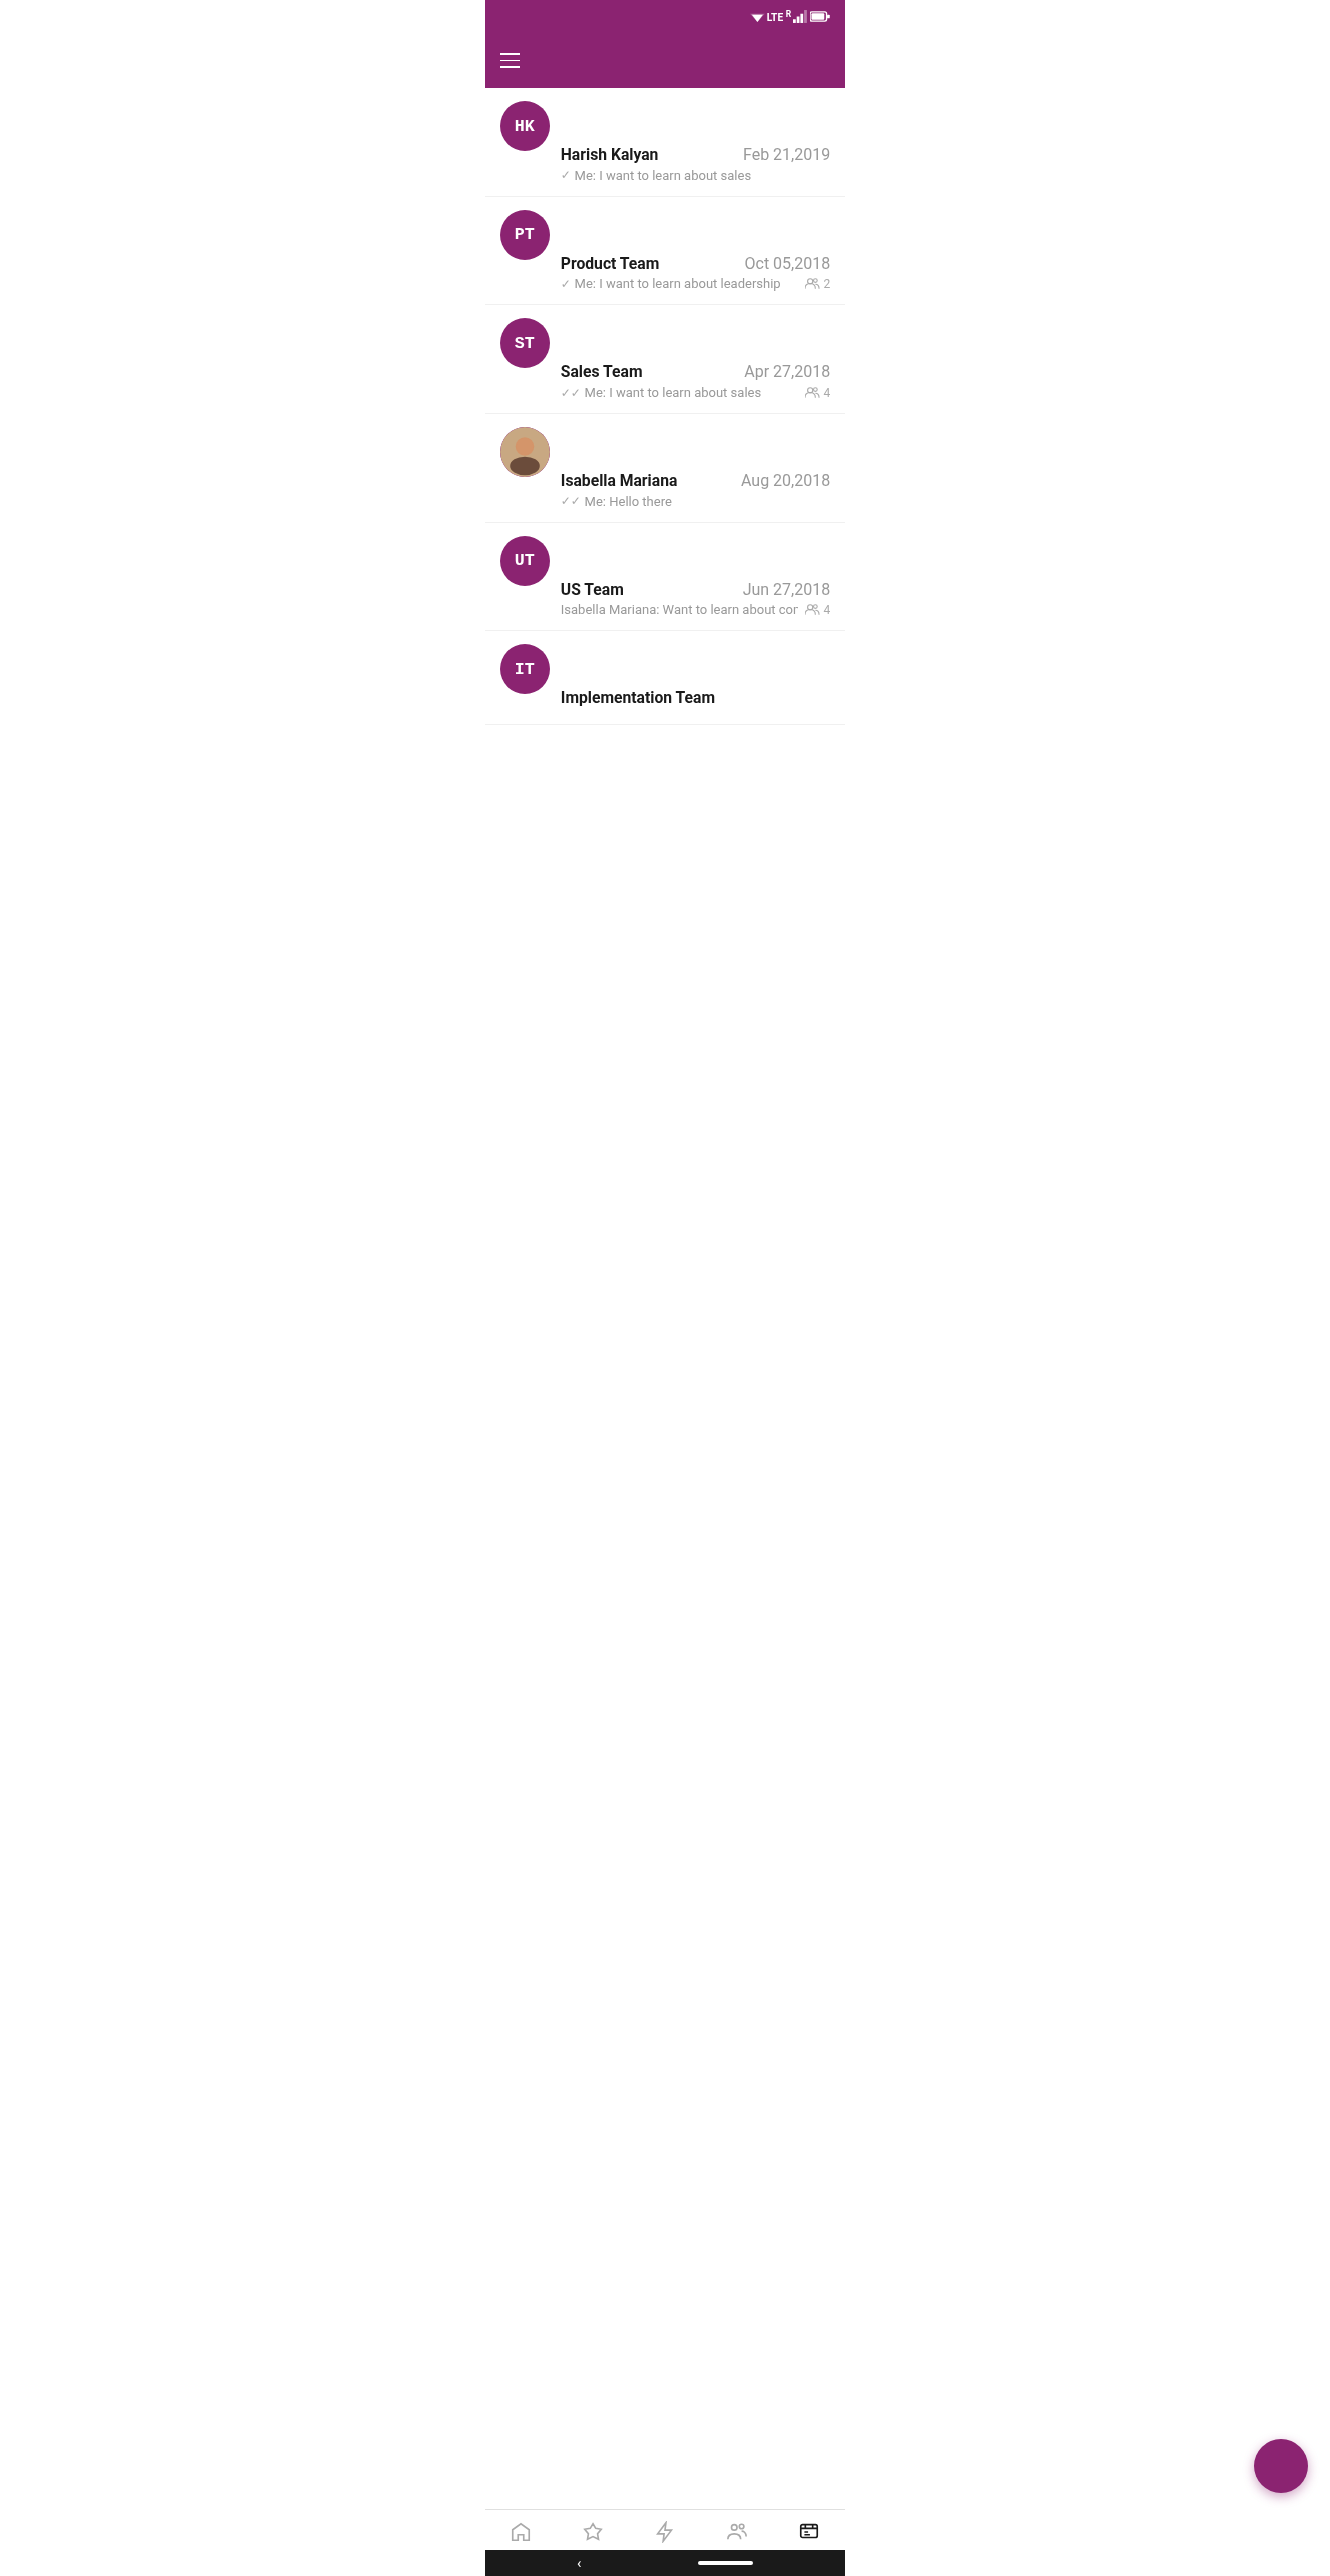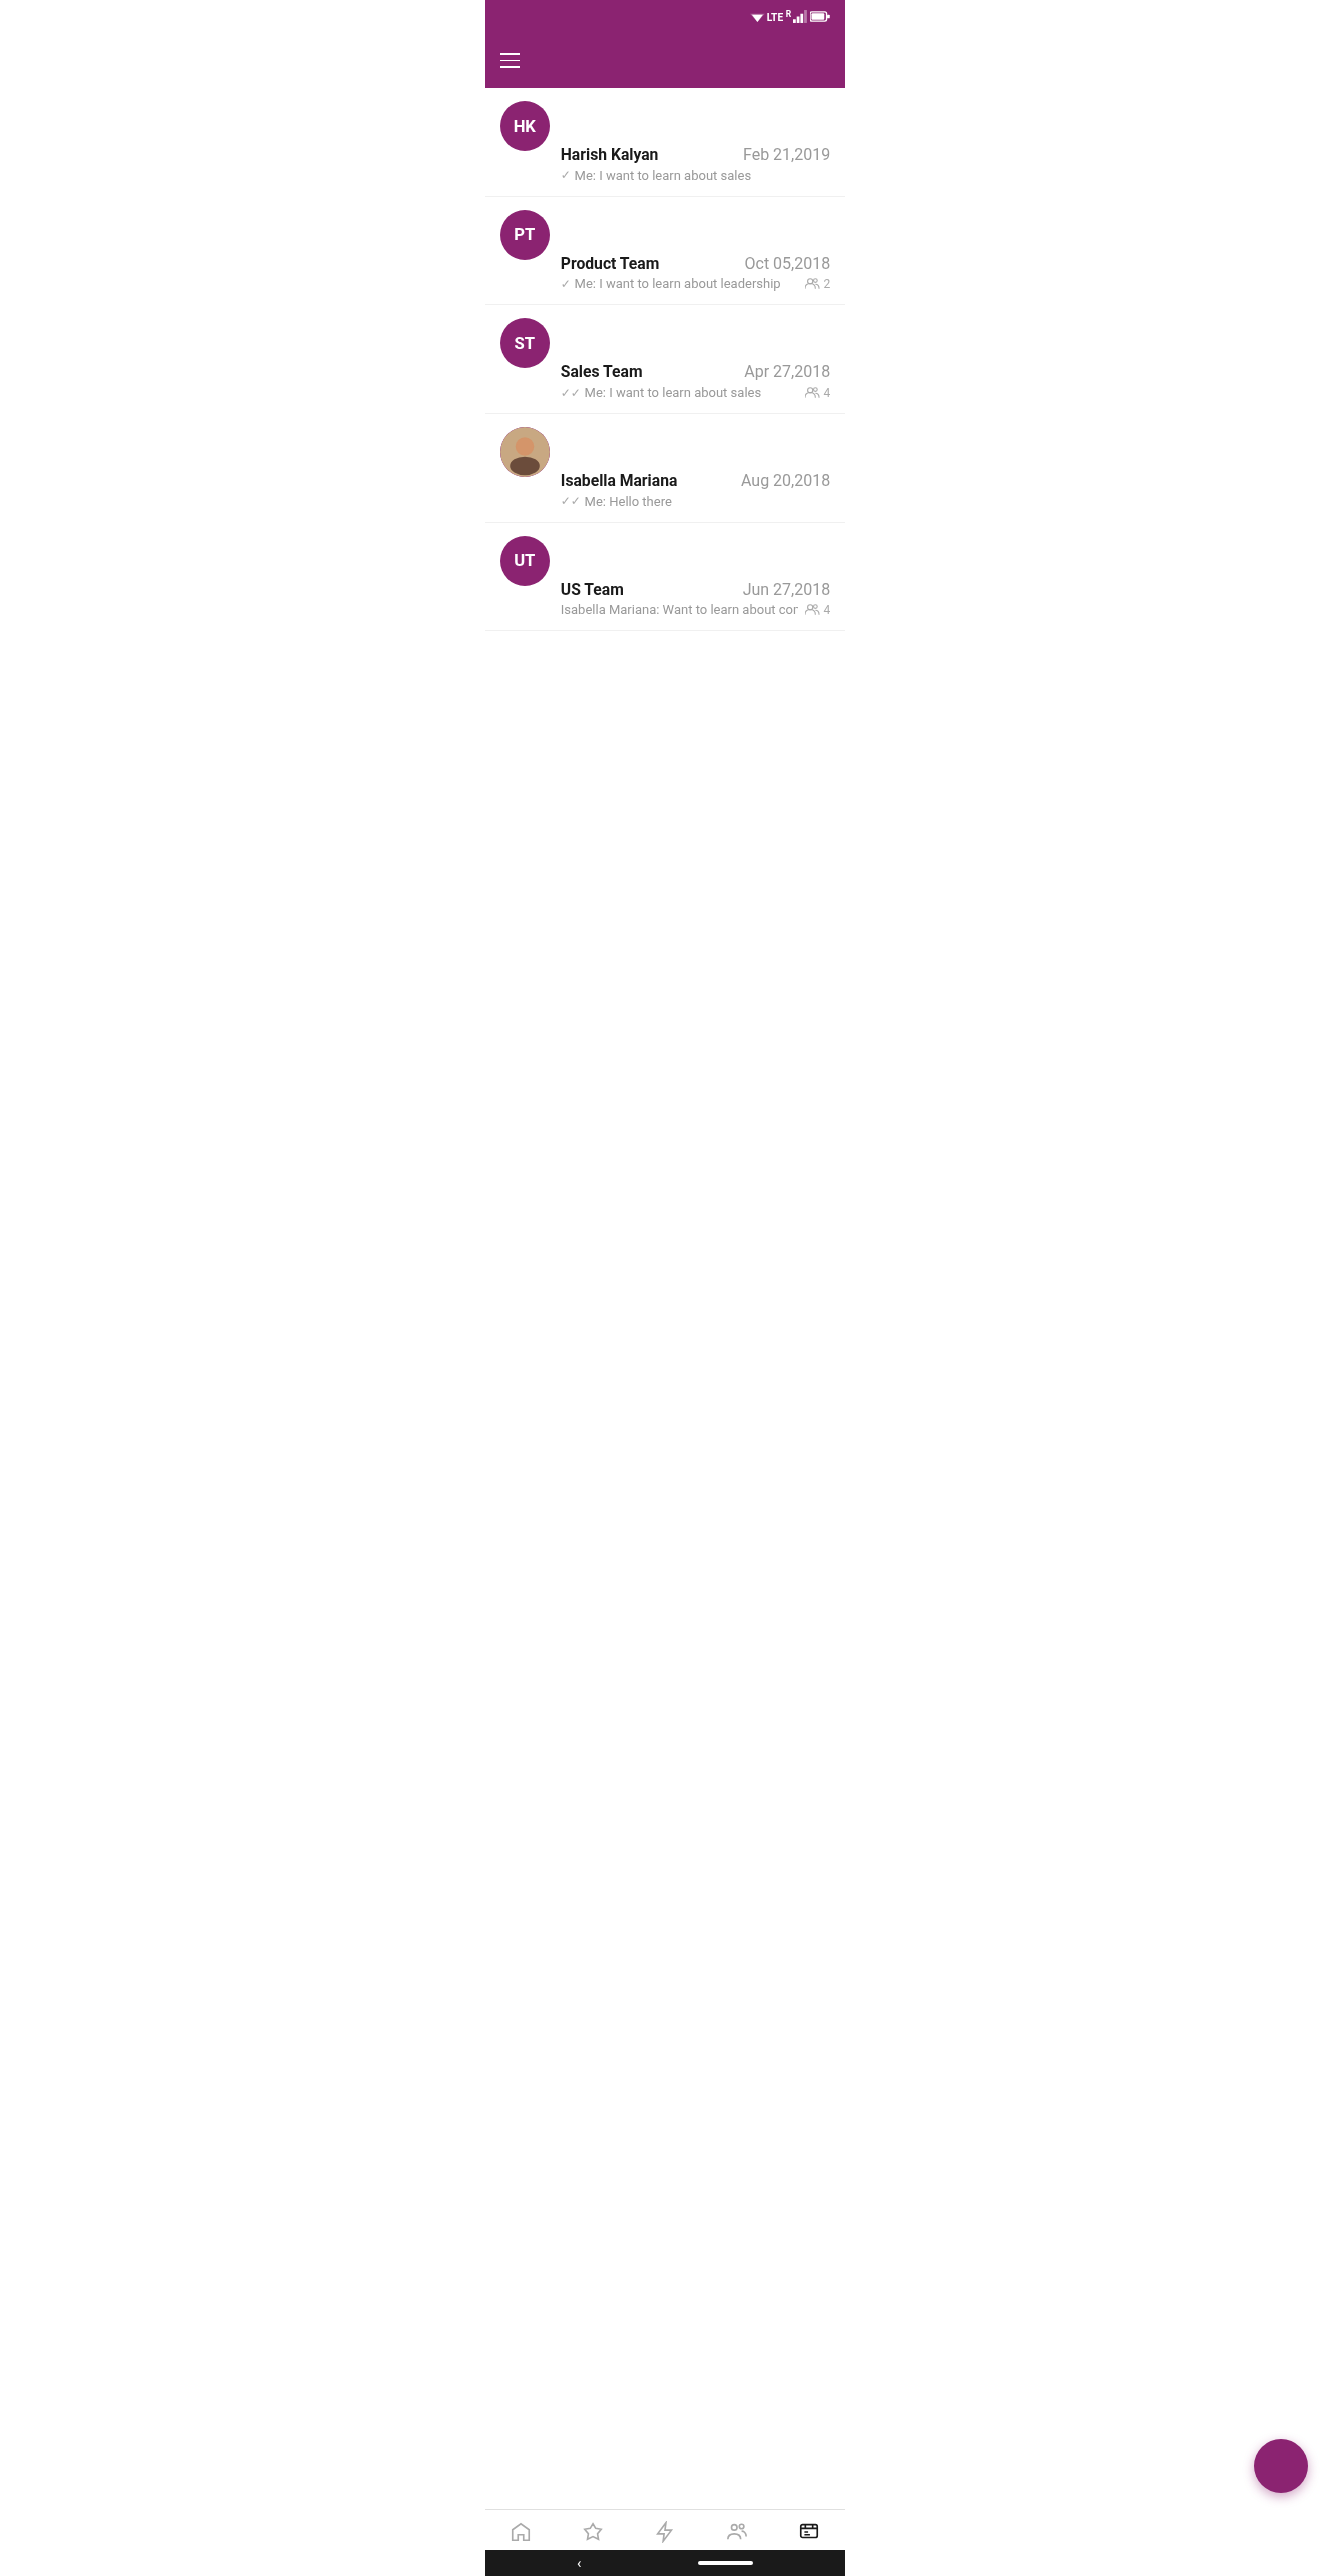--- a/index.html
+++ b/index.html
@@ -92,20 +92,21 @@
       background: #8B2371;
       color: #fff;
       display: flex;
       align-items: center;
       justify-content: center;
       font-size: 16.6px;
       font-weight: 700;
       flex-shrink: 0;
       margin-right: 11px;
       overflow: hidden;
+      font-family: Liberation Mono, monospace;
     }
 
     .chat-info {
       flex: 1;
       min-width: 0;
     }
 
     .chat-name-row {
       display: flex;
       justify-content: space-between;
@@ -410,20 +411,32 @@
     <circle cx="7" cy="5" r="3.5"></circle>
     <path d="M0 15 C0 10 3 8 7 8 C11 8 14 10 14 15"></path>
     <circle cx="14" cy="4" r="2.5"></circle>
     <path d="M14 9 C16 9 19 10.5 19 15"></path>
   </svg>
       <span>4</span>
     </span>
       </div>
     </div>
   </div>
+    <div class="chat-item">
+    <div class="avatar">
+      <span>IT</span>
+    </div>
+    <div class="chat-info">
+      <div class="chat-name-row">
+        <span class="chat-name">Implementation Team</span>
+        <span class="chat-date"></span>
+      </div>
+
+    </div>
+  </div>
   </div>
 
 <div class="fab">
   <span></span>
 </div>
 
 <div class="bottom-nav">
 
 <div class="nav-item">
     <span class="nav-icon"><svg width="22" height="22" viewBox="0 0 24 24" fill="none" stroke="currentColor" stroke-width="1.8">

